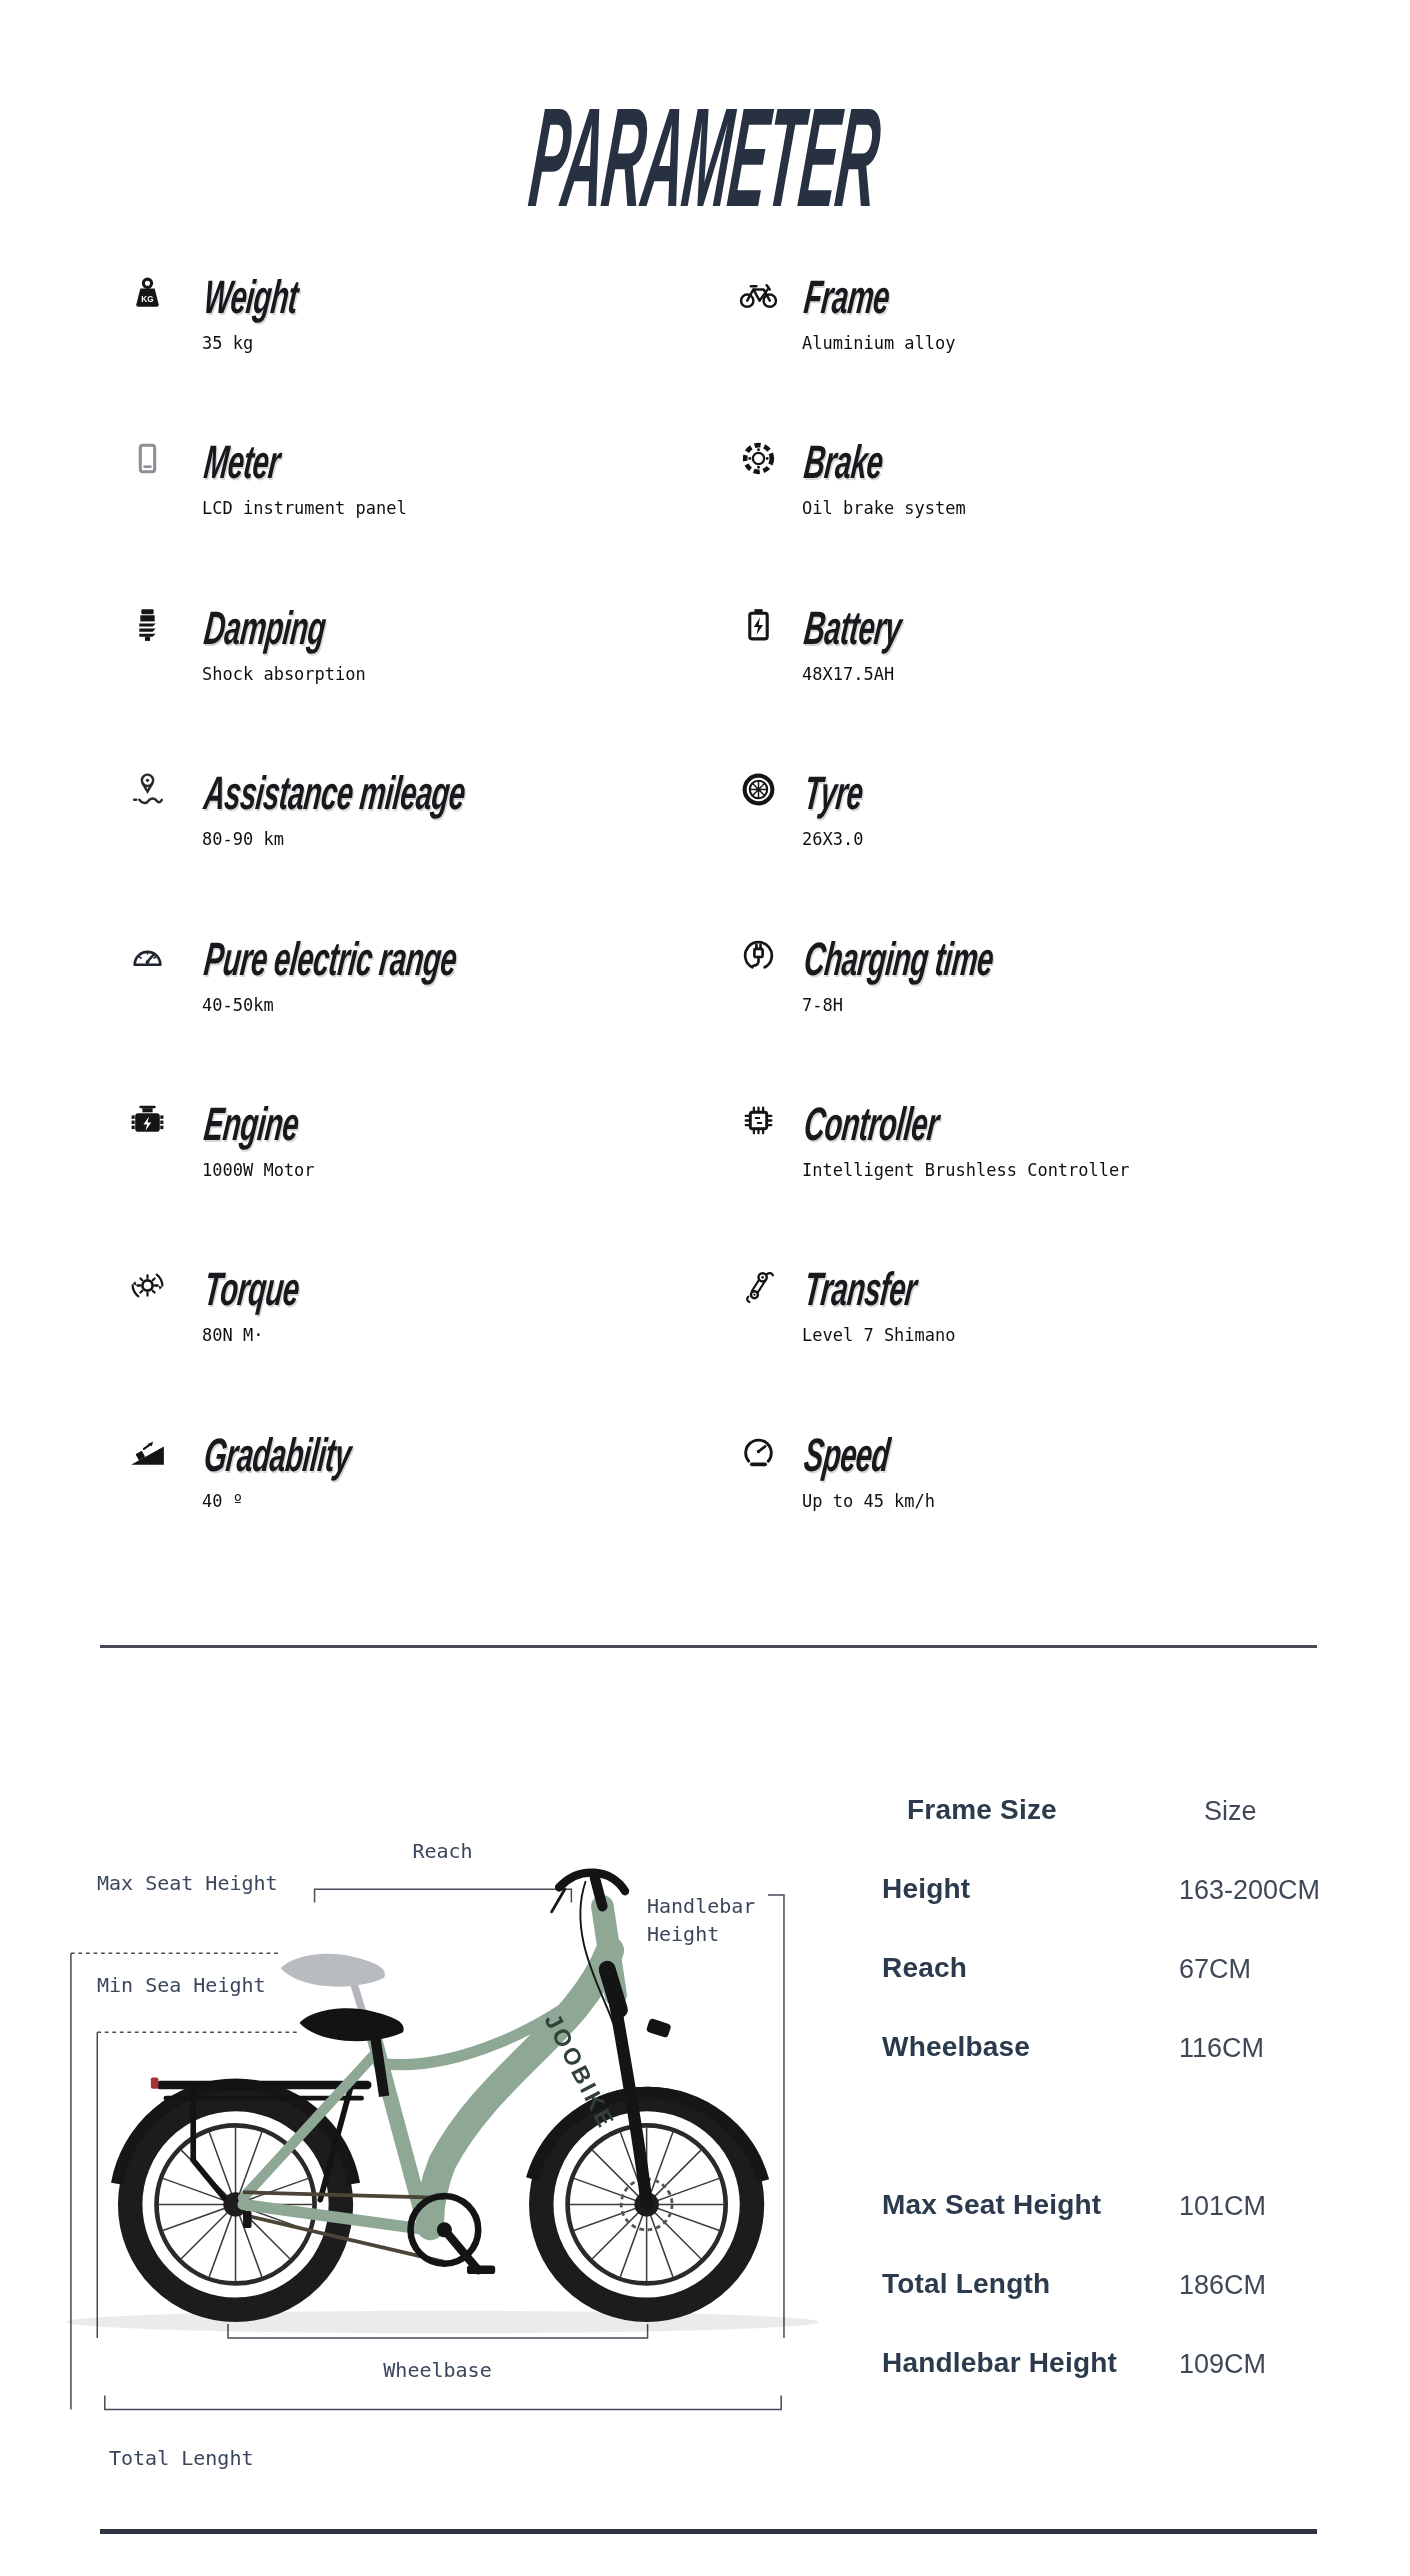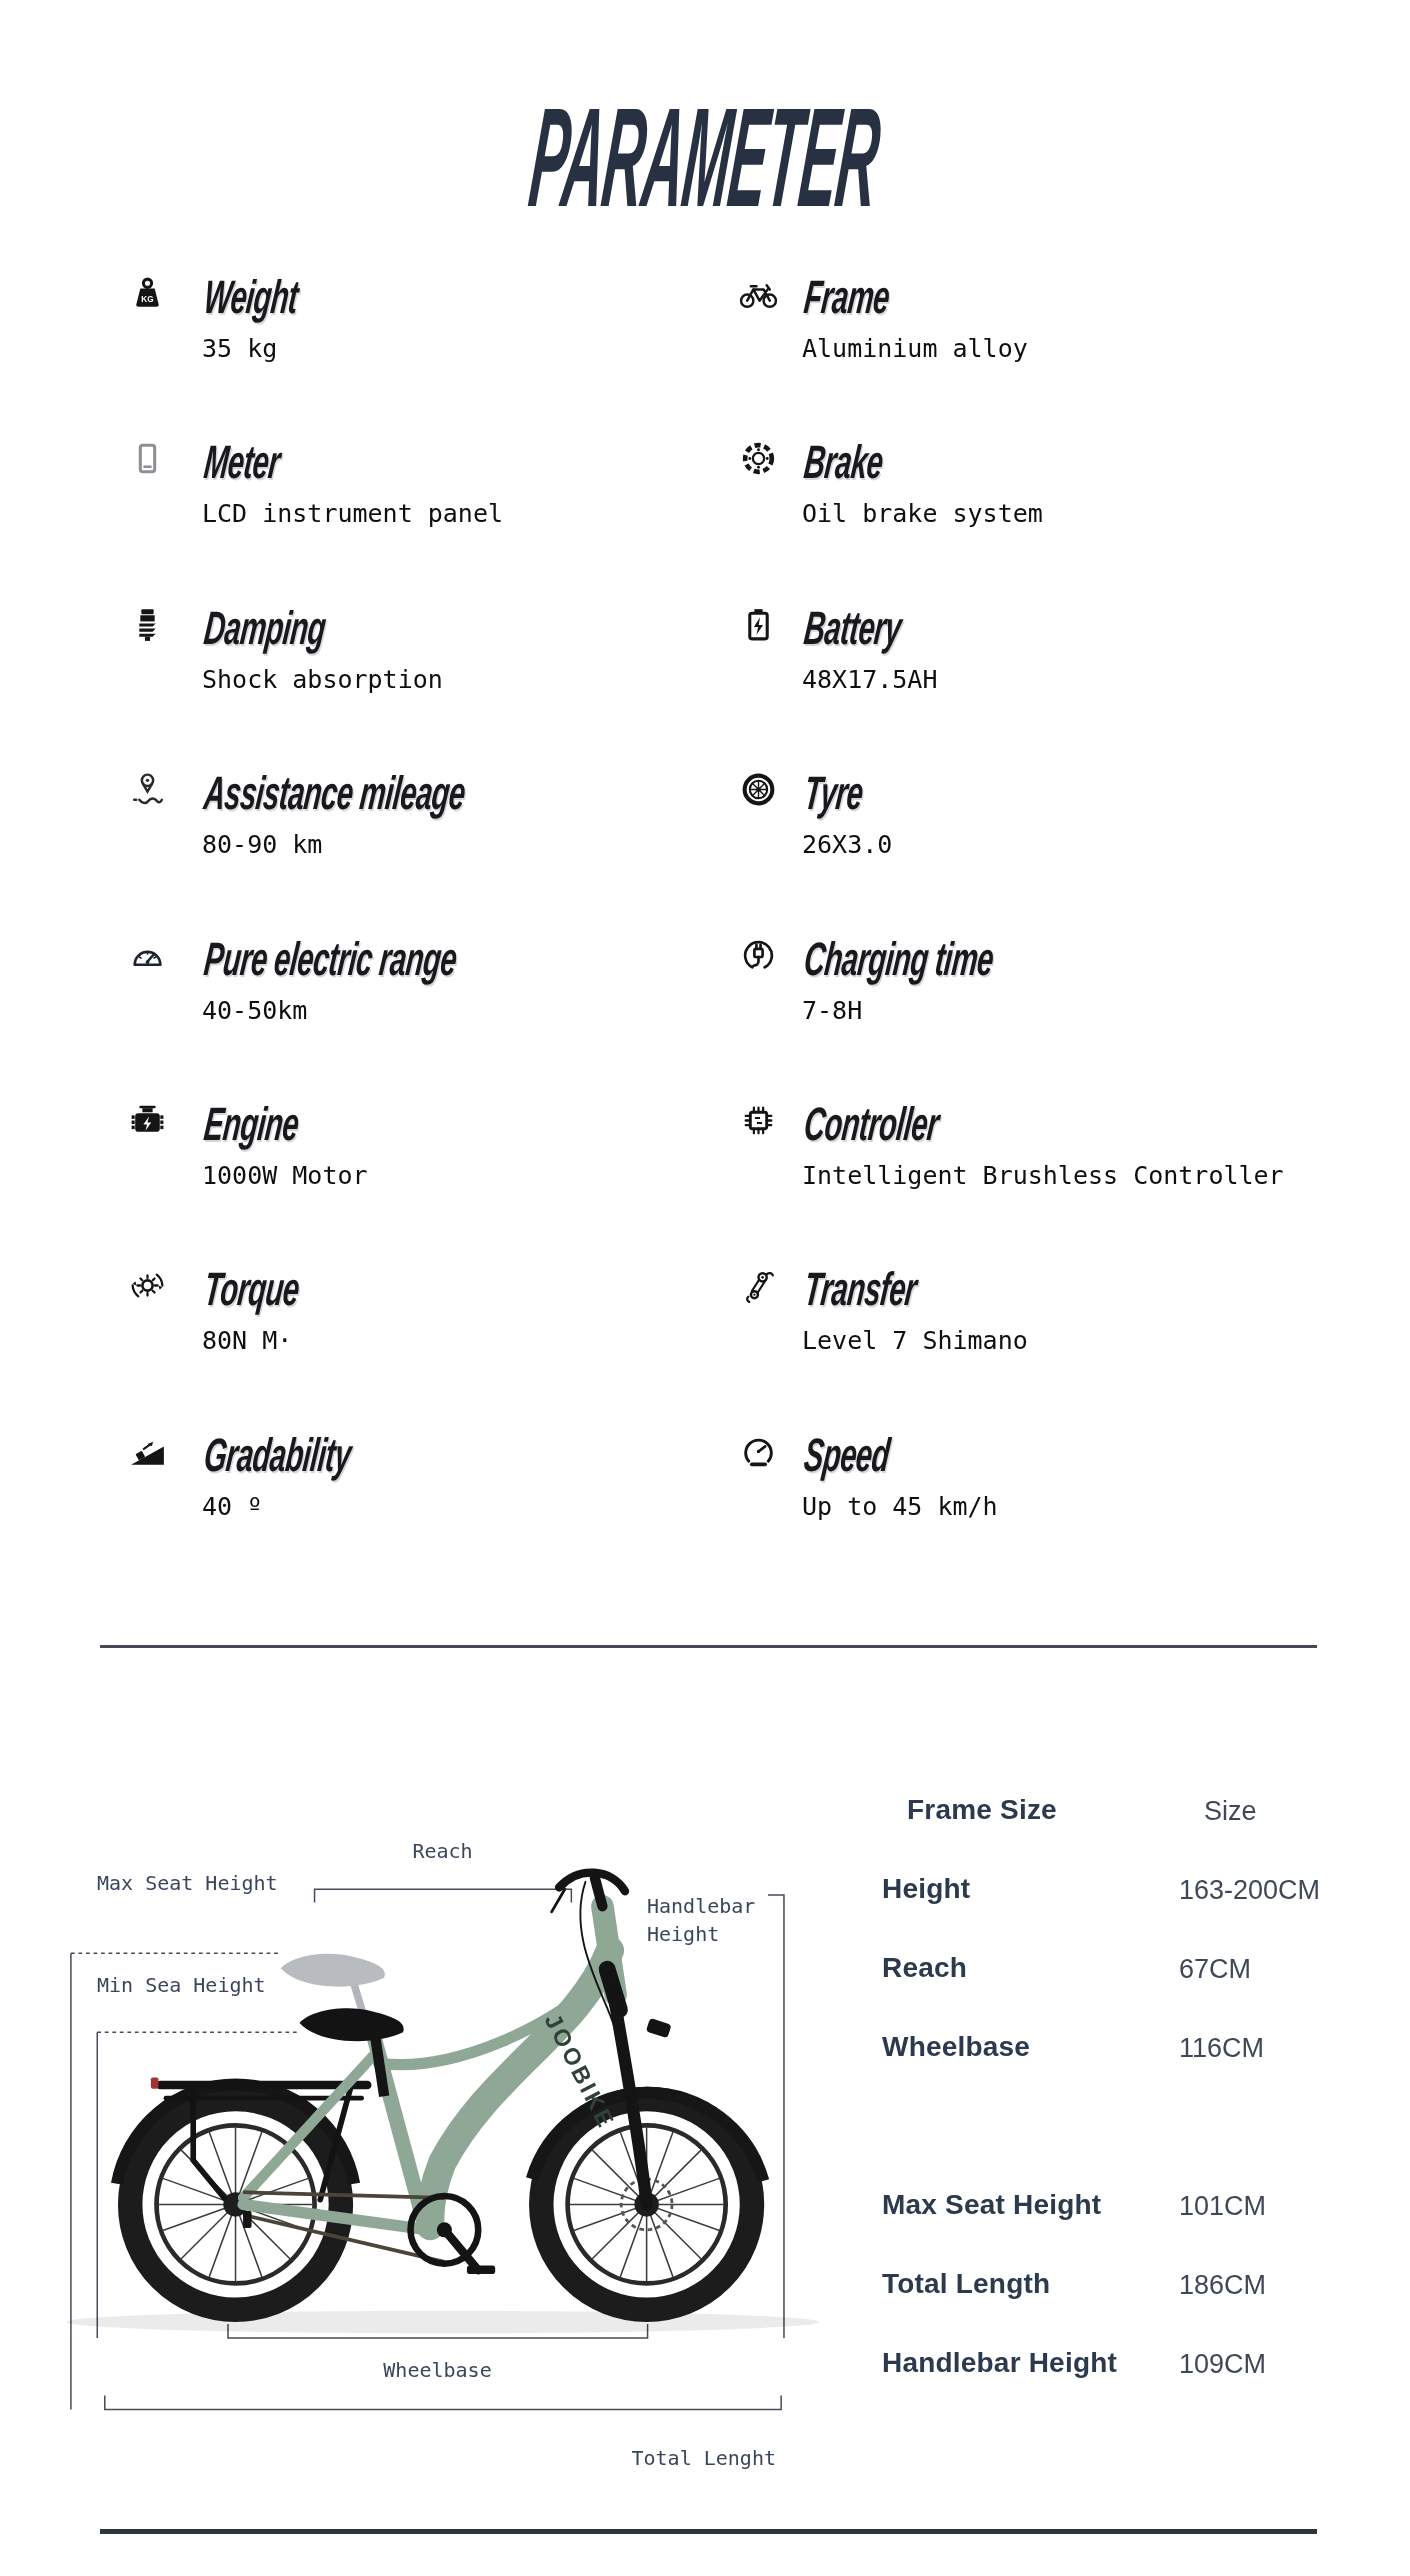--- a/index.html
+++ b/index.html
@@ -15,21 +15,21 @@
   
   .si{position:absolute;width:620px;height:113px;}
   .si .ic{position:absolute;left:0;top:0;width:41px;height:41px;}
   .si .tx{position:absolute;top:0;}
   .si.l .tx{left:75px;}
   .si.r .tx{left:64px;}
   .spec-label{font-size:47px;line-height:47px;font-weight:700;font-style:italic;
               color:#17191d;white-space:nowrap;}
   .spec-label .cnd{display:inline-block;transform:scaleX(.62) skewX(-10deg);transform-origin:0 100%;
                    letter-spacing:-0.9px;text-shadow:2.4px 2.4px 0 rgba(70,70,70,.22);}
-  .spec-value{margin-top:15px;font-family:"DejaVu Sans Mono",monospace;font-size:25px;line-height:28px;
+  .spec-value{margin-top:9px;font-family:"DejaVu Sans Mono",monospace;font-size:17px;line-height:28px;
               color:#0f0f0f;white-space:nowrap;}
 
   
   .divider{position:absolute;left:100px;width:1217px;}
   .d1{top:1645px;height:2.8px;background:#454a55;}
   .d2{top:2529px;height:4.7px;background:#2e3440;}
 
   
   .size-row{position:absolute;left:882px;width:489px;height:38px;}
   .size-label{position:absolute;left:0;top:0;font-size:28px;line-height:32px;font-weight:700;
@@ -373,21 +373,21 @@
     <path d="M472 2372l36 43" stroke="#141414" stroke-width="9" stroke-linecap="round"></path>
     <rect x="496" y="2410" width="30" height="9" rx="3" fill="#141414"></rect>
     <rect x="258" y="2352" width="9" height="18" rx="2" fill="#141414"></rect>
   </svg>
 
   <div class="anno" style="left:97px;top:1869px;">Max Seat Height</div>
   <div class="anno" style="left:97px;top:1971px;">Min Sea Height</div>
   <div class="anno" style="left:314px;top:1837px;width:257px;text-align:center;">Reach</div>
   <div class="anno" style="left:647px;top:1892px;width:124px;">Handlebar Height</div>
   <div class="anno" style="left:228px;top:2356px;width:419px;text-align:center;">Wheelbase</div>
-  <div class="anno" style="left:100px;top:2444px;width:676px;text-align:right;">Total Lenght</div>
+  <div class="anno" style="left:109px;top:2444px;width:676px;text-align:left;">Total Lenght</div>
 
   <div class="size-row" style="top:1794px;margin-left:25px;">
     <div class="size-label">Frame Size</div>
     <div class="size-value">Size</div>
   </div>
   <div class="size-row" style="top:1873px;">
     <div class="size-label">Height</div>
     <div class="size-value">163-200CM</div>
   </div>
   <div class="size-row" style="top:1952px;">

